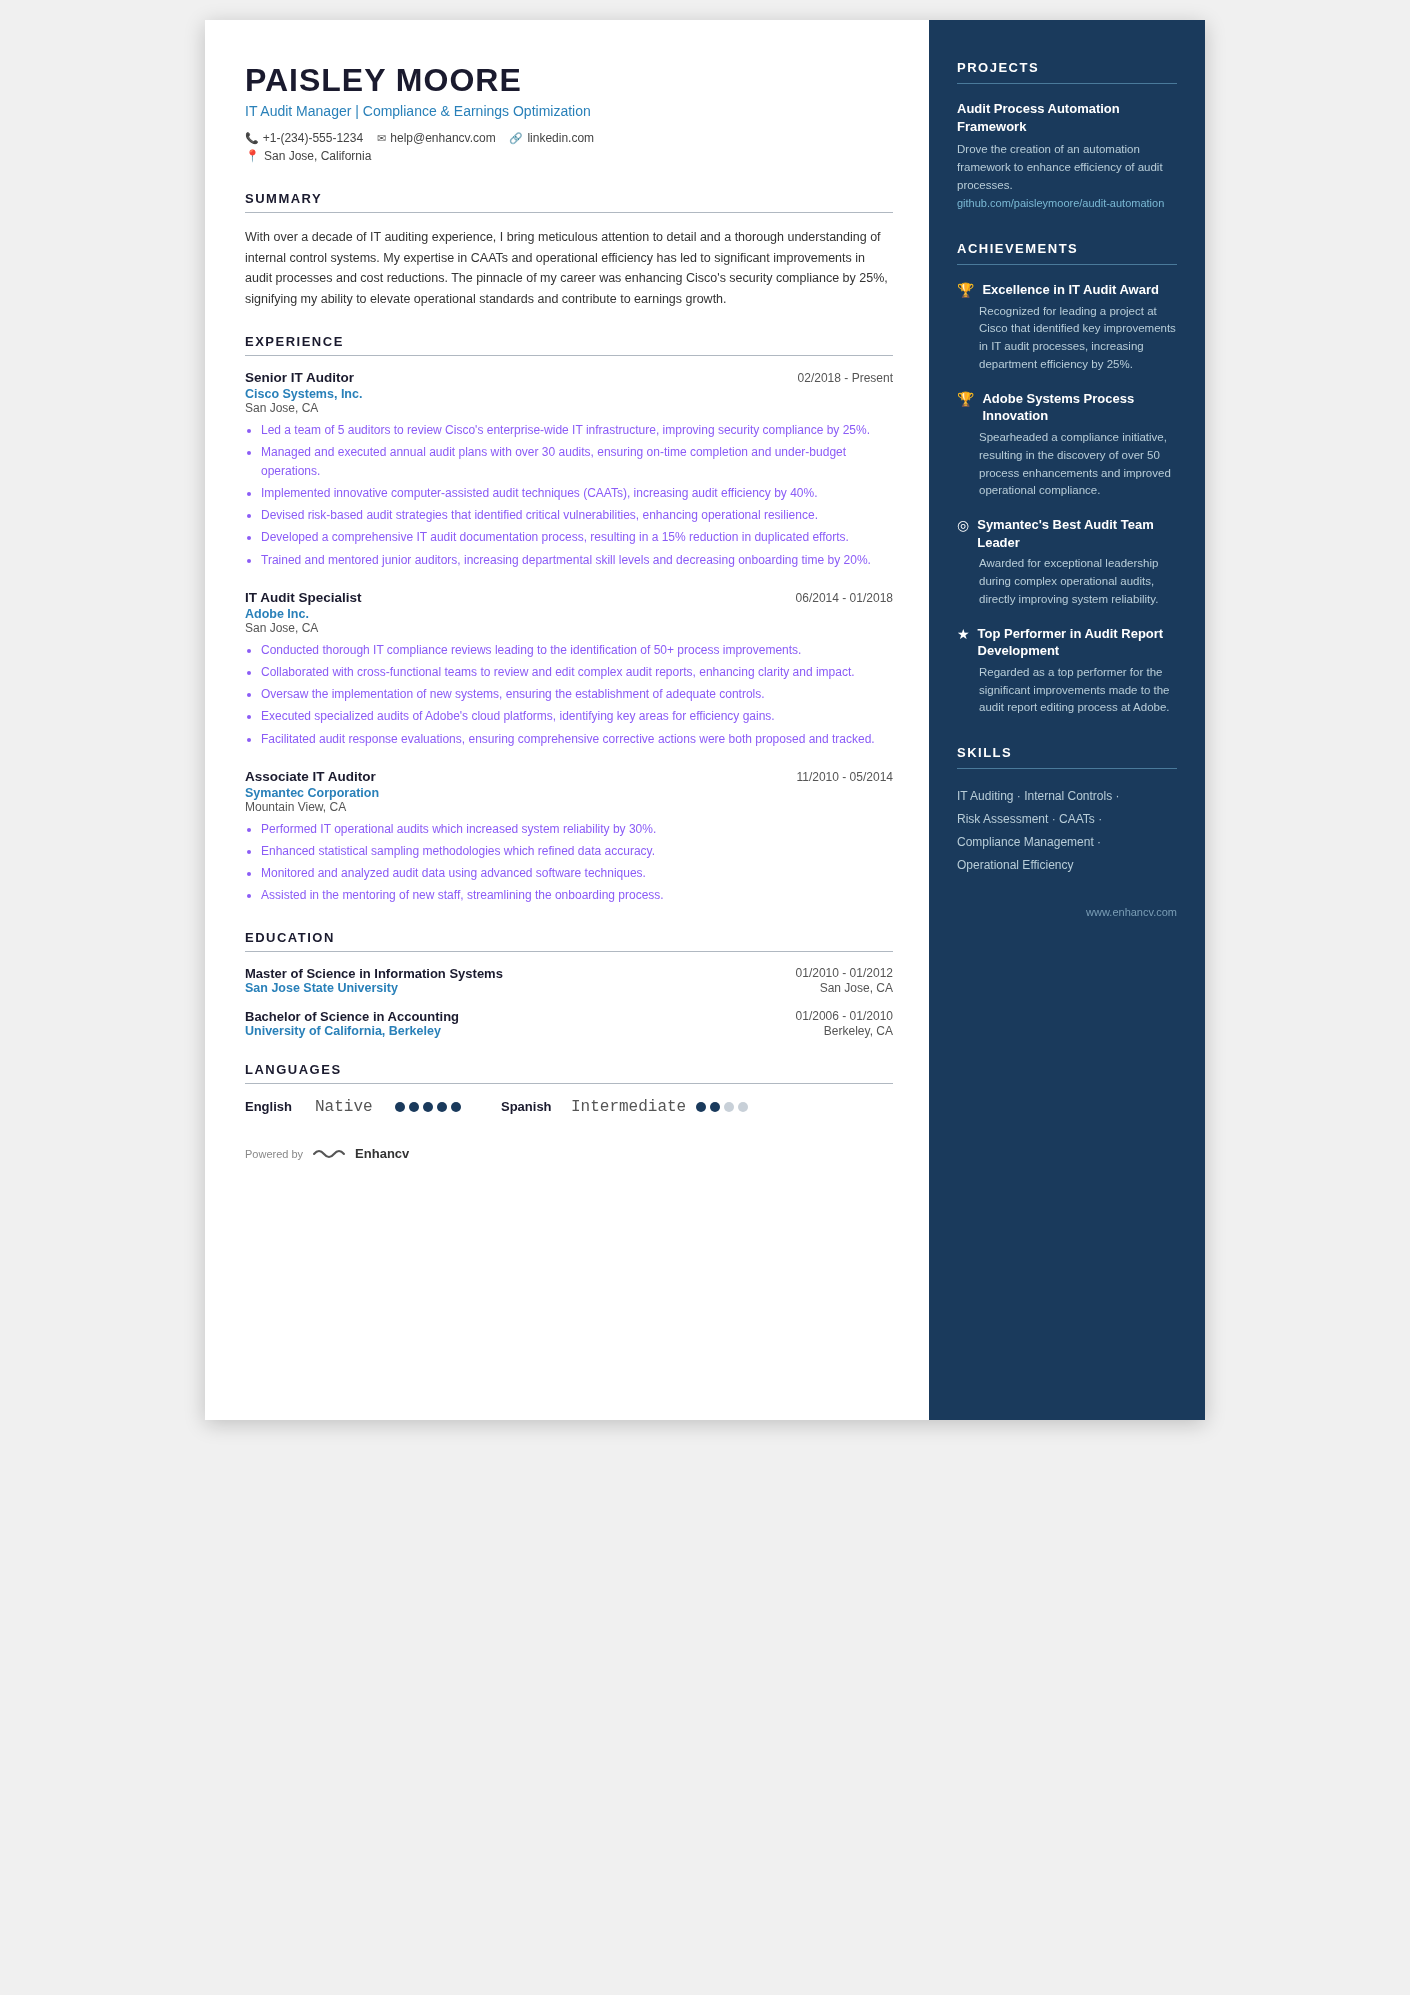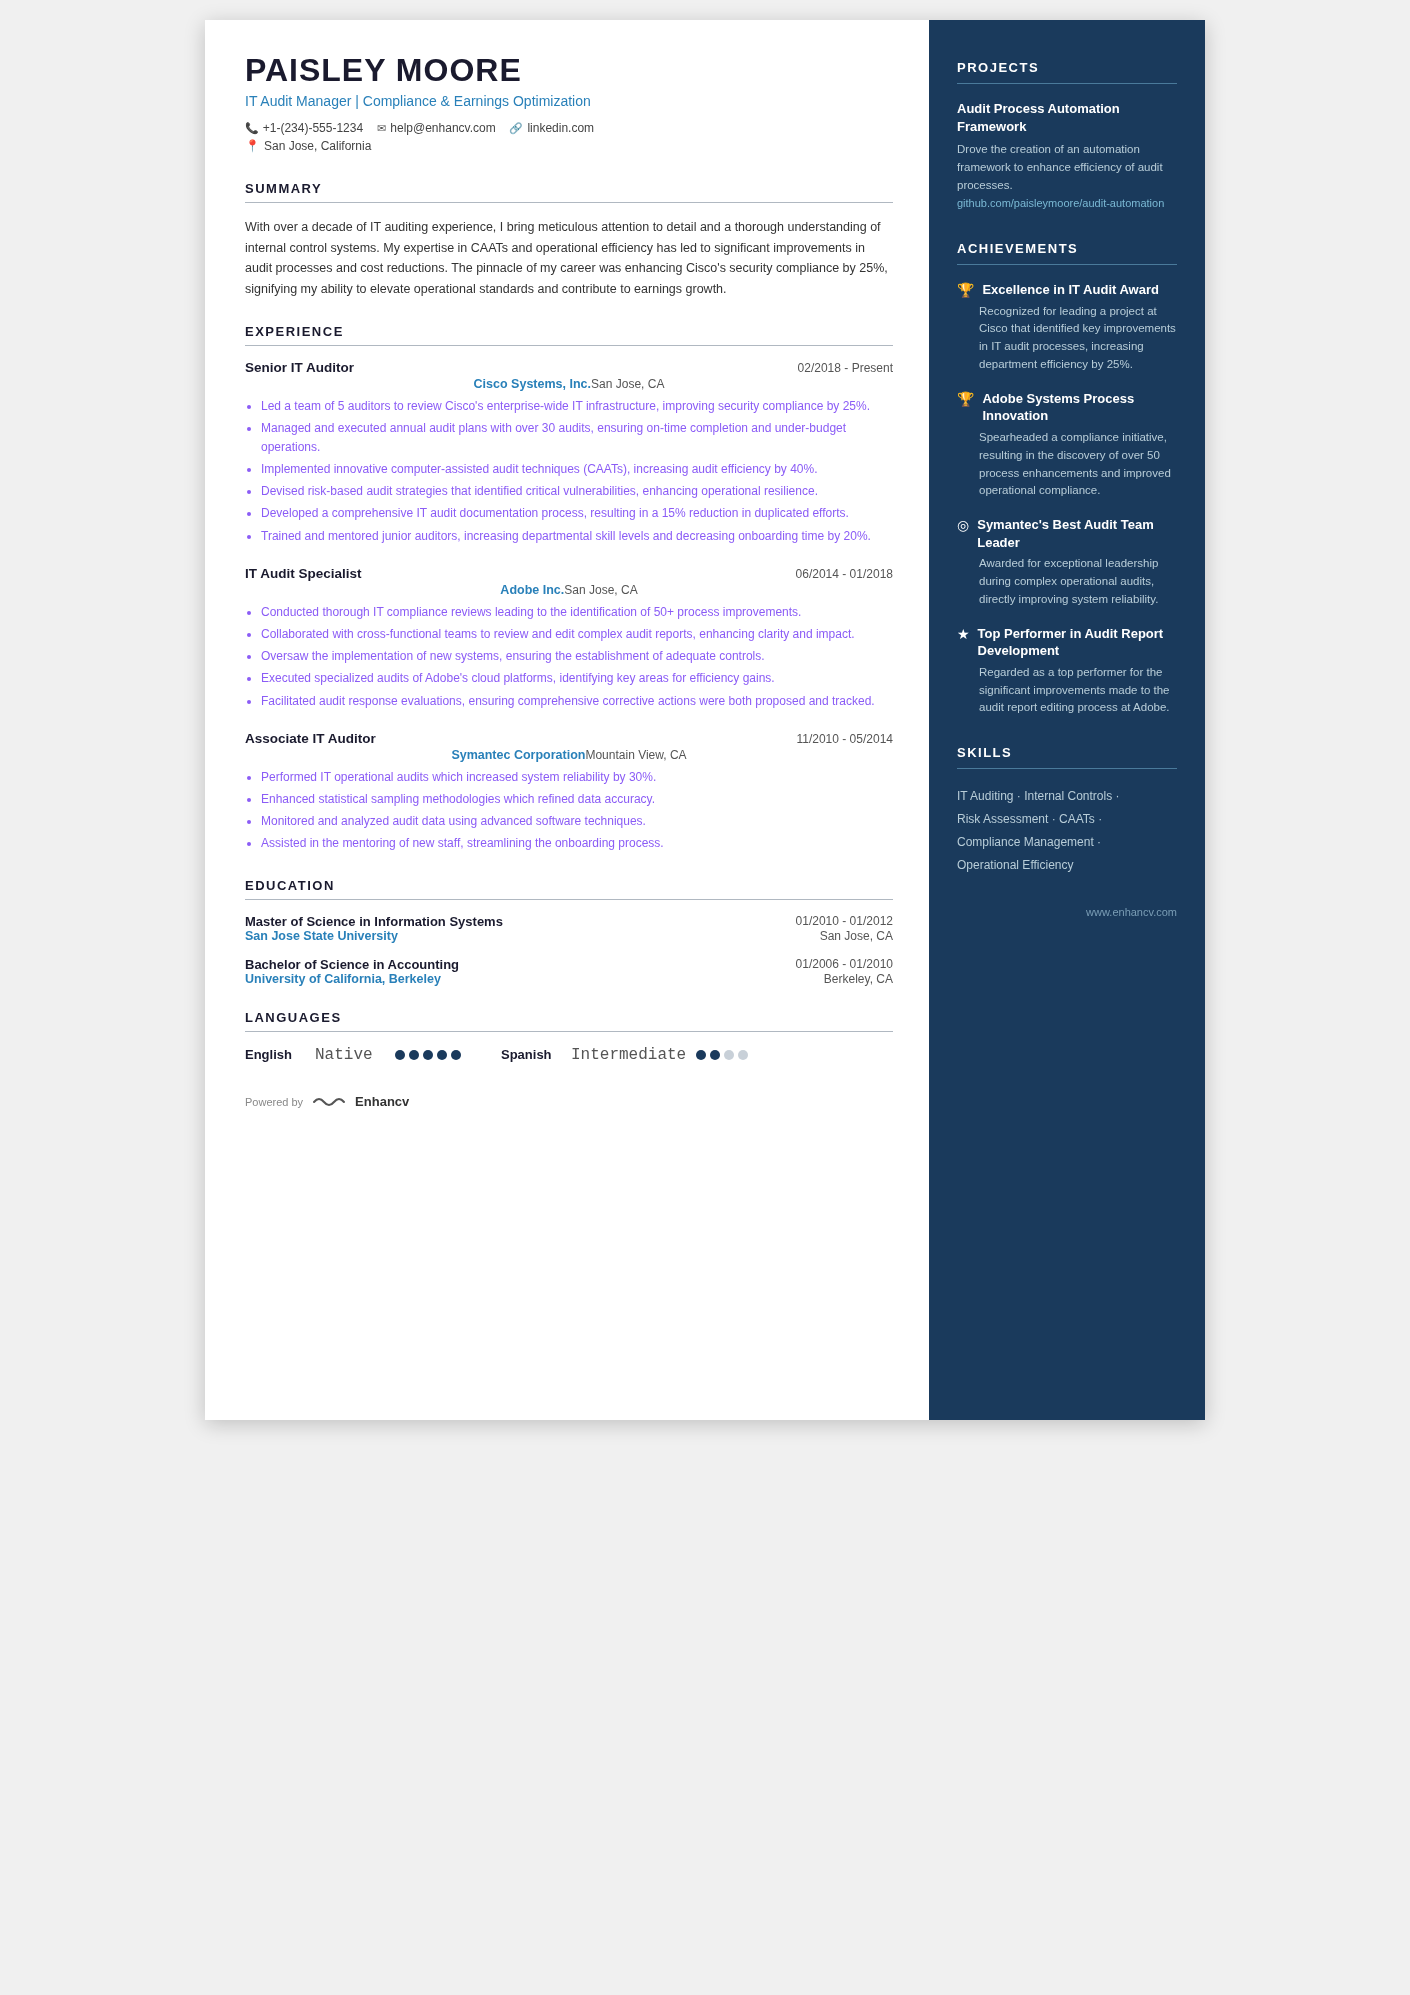--- a/index.html
+++ b/index.html
@@ -17,20 +17,21 @@
       min-height: 1400px;
       background: white;
       display: flex;
       box-shadow: 0 4px 20px rgba(0,0,0,0.2);
     }
     
     .left-col {
       flex: 1;
       padding: 32px 36px 40px 40px;
       background: #fff;
+      margin-top: 10px;
     }
     .header-name {
       font-size: 32px;
       font-weight: 900;
       color: #1a1a2e;
       letter-spacing: 1px;
       font-family: Arial, sans-serif;
       text-transform: uppercase;
       margin-bottom: 4px;
     }
@@ -107,22 +108,23 @@
       color: #1a1a2e;
       font-family: Arial, sans-serif;
     }
     .job-dates {
       font-size: 12px;
       color: #555;
       font-family: Arial, sans-serif;
     }
     .job-company-row {
       display: flex;
-      justify-content: center;
+      justify-content: flex-start;
       margin-bottom: 6px;
+      flex-direction: column;
     }
     .job-company {
       font-size: 12.5px;
       color: #2980b9;
       font-family: Arial, sans-serif;
       font-weight: 600;
     }
     .job-location {
       font-size: 12px;
       color: #555;

